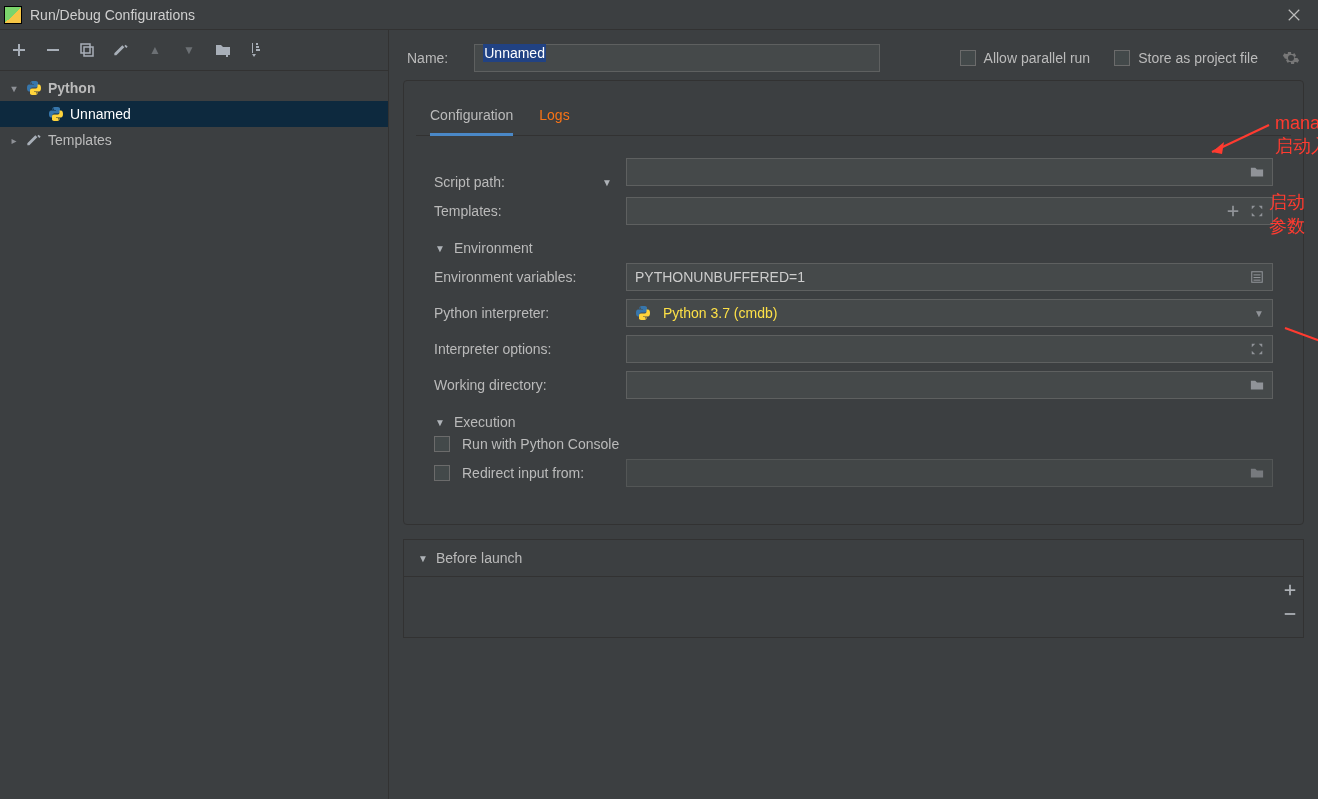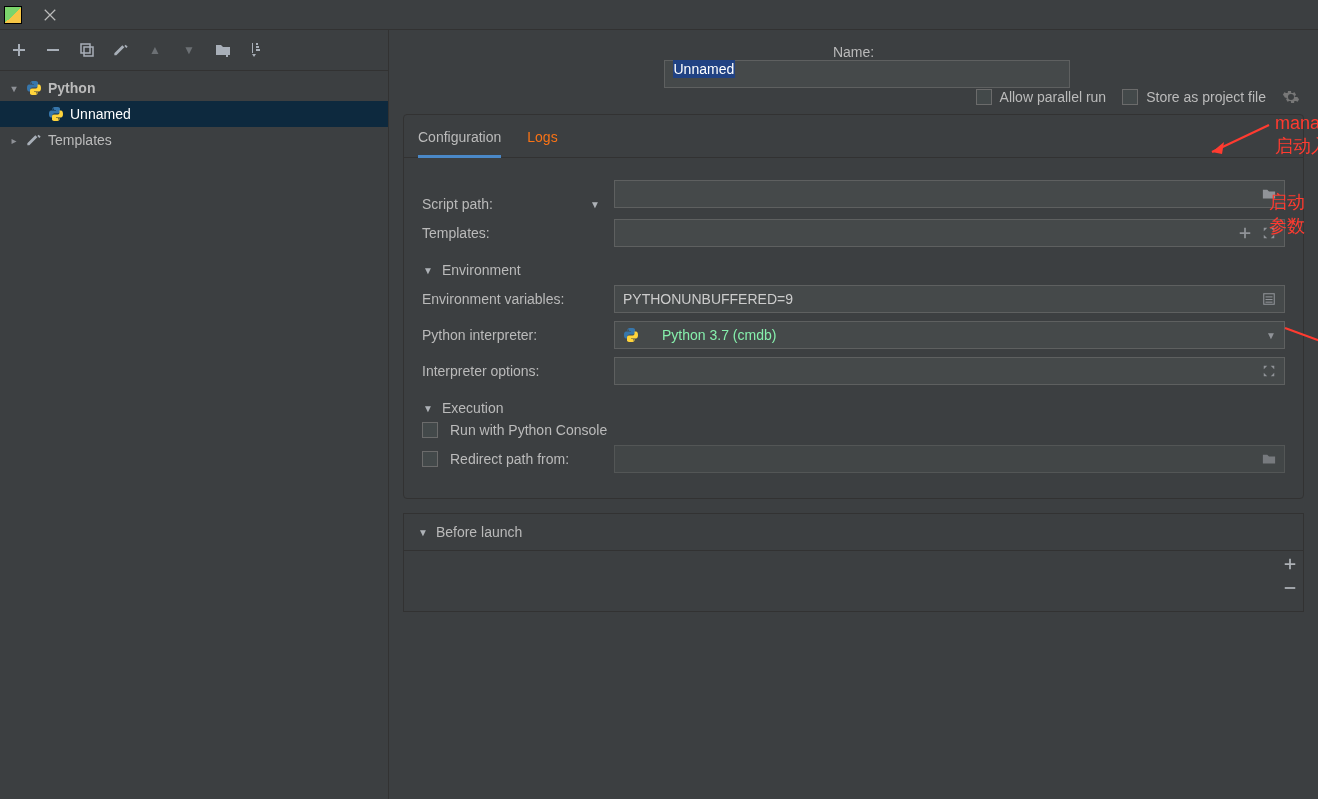--- a/index.html
+++ b/index.html
@@ -76,38 +76,37 @@
   }
   .wrench-icon { width:16px; height:16px; margin-right:6px; }
   .wrench-icon svg { width:16px; height:16px; fill:#a8afb8; }
   
   .right {
     flex:1; position:relative; overflow:hidden;
   }
   .header-row {
     display:flex; align-items:center;
     padding: 14px 18px 8px 18px;
-    flex-direction: column;
   }
   .label { color:#bababa; }
   .name-input {
     margin-left:26px;
     width:406px; height:28px;
     background:#45494a;
     border:1px solid #5e6060;
     color:#fff;
     padding:0 8px;
     box-sizing:border-box;
   }
   .name-input .sel {
     background:#214283; color:#fff; padding:1px 1px;
   }
   .header-right {
     margin-left:auto;
-    display:flex; align-items:center; gap:16px;
+    display:flex; align-items:center; gap:24px;
   }
   .checkbox {
     width:16px; height:16px;
     background:#43494a;
     border:1px solid #6b6b6b;
     display:inline-flex; align-items:center; justify-content:center;
     margin-right:8px;
     box-sizing:border-box;
   }
   .checkbox.checked { background:#43494a; }
@@ -122,21 +121,21 @@
   }
   .gear svg { width:18px; height:18px; fill:#777; }
   .content {
     height: calc(100% - 60px);
     overflow:hidden;
     padding: 0 14px 0 14px;
   }
   .panel {
     border:1px solid #323232;
     border-radius:4px;
-    padding: 0;
+    padding: 12px;
   }
   .tabs {
     display:flex; gap:26px;
     padding: 6px 14px 0 14px;
     border-bottom:1px solid #323232;
   }
   .tab {
     padding:8px 0 10px 0;
     color:#f97316;
   }
@@ -176,21 +175,21 @@
   }
   .sp-dd .dd {
     margin-left:auto; margin-right:14px; color:#aeb2b7; font-size:10px;
   }
   .section-head {
     display:flex; align-items:center; gap:8px;
     margin:14px 0 4px 0;
     color:#bababa;
   }
   .section-head .arrow { font-size:10px; color:#aeb2b7; width:12px; display:inline-flex; justify-content:center; }
-  .interp-name { color:#86efac; margin-left:17px; }
+  .interp-name { color:#fde047; margin-left:6px; }
   .interp-path { color:#808080; margin-left:6px; font-size:13px; }
   .chk-line { display:flex; align-items:center; margin:6px 0; }
   .chk-line .checkbox { margin-right:12px; }
   
   .before-panel {
     border:1px solid #323232;
     margin: 14px 0 0 0;
   }
   .before-head {
     display:flex; align-items:center; gap:8px;
@@ -215,20 +214,21 @@
   }
   .arrow-svg { position:absolute; pointer-events:none; }
   .arrow-svg line, .arrow-svg path { stroke:#ff3b30; stroke-width:2.2; fill:none; }
   .arrow-svg polygon { fill:#ff3b30; }
 </style>
 </head>
 <body>
 
 <div class="titlebar">
   <div class="app-icon"></div>
+  <div class="title">Run/Debug Configurations</div>
   <div class="close">
     <svg viewBox="0 0 16 16" width="14" height="14">
         <path d="M2 2 L14 14 M14 2 L2 14" stroke="#bbb" stroke-width="1.4"></path>
       </svg>
   </div>
 </div>
 
 <div class="main">
 
   <div class="sidebar">
@@ -361,21 +361,21 @@
           </div>
 
           <div class="section-head">
             <span class="arrow">▼</span>
             <span>Environment</span>
           </div>
 
           <div class="form-row">
             <div class="flabel">Environment variables:</div>
             <div class="field">
-              <span>PYTHONUNBUFFERED=9</span>
+              <span>PYTHONUNBUFFERED=1</span>
               <span class="right-icons">
                 <svg viewBox="0 0 16 16">
                     <rect x="2" y="2" width="12" height="12" fill="none" stroke="#909398" stroke-width="1.2"></rect>
                     <rect x="4" y="5" width="8" height="1.2"></rect>
                     <rect x="4" y="8" width="8" height="1.2"></rect>
                     <rect x="4" y="11" width="8" height="1.2"></rect>
                   </svg>
               </span>
             </div>
           </div>
@@ -399,34 +399,45 @@
             <div class="field">
               <span></span>
               <span class="right-icons">
                 <svg viewBox="0 0 16 16">
                     <path d="M2 2h4L2 6zM14 14h-4l4-4zM14 2v4l-4-4zM2 14v-4l4 4z"></path>
                   </svg>
               </span>
             </div>
           </div>
 
+          <div class="form-row">
+            <div class="flabel">Working directory:</div>
+            <div class="field">
+              <span></span>
+              <span class="right-icons">
+                <svg viewBox="0 0 16 16">
+                    <path d="M1 3h5l2 2h7v8H1z"></path>
+                  </svg>
+              </span>
+            </div>
+          </div>
 
 
           <div class="section-head">
             <span class="arrow">▼</span>
             <span>Execution</span>
           </div>
           <div class="chk-line">
             <span class="checkbox"></span>
             <span>Run with Python Console</span>
           </div>
           <div class="form-row">
             <div style="display:flex;align-items:center;width:192px;">
               <span class="checkbox" style="margin-right:12px"></span>
-              <span>Redirect path from:</span>
+              <span>Redirect input from:</span>
             </div>
             <div class="field" style="opacity:.7">
               <span class="right-icons">
                 <svg viewBox="0 0 16 16">
                     <path d="M1 3h5l2 2h7v8H1z"></path>
                   </svg>
               </span>
             </div>
           </div>
         </div>

